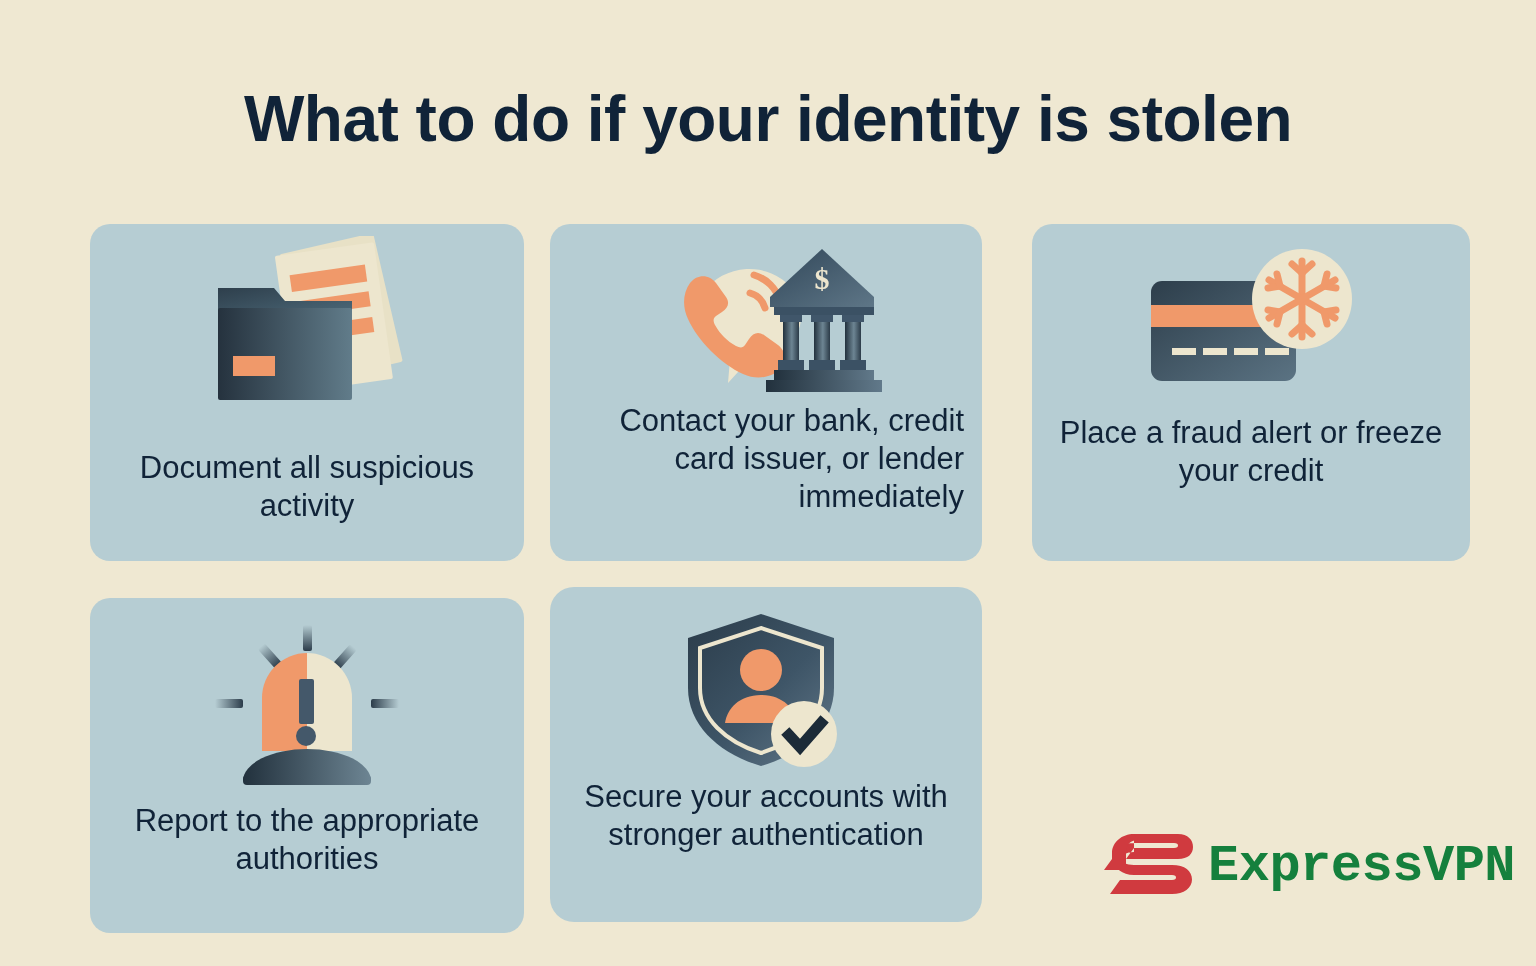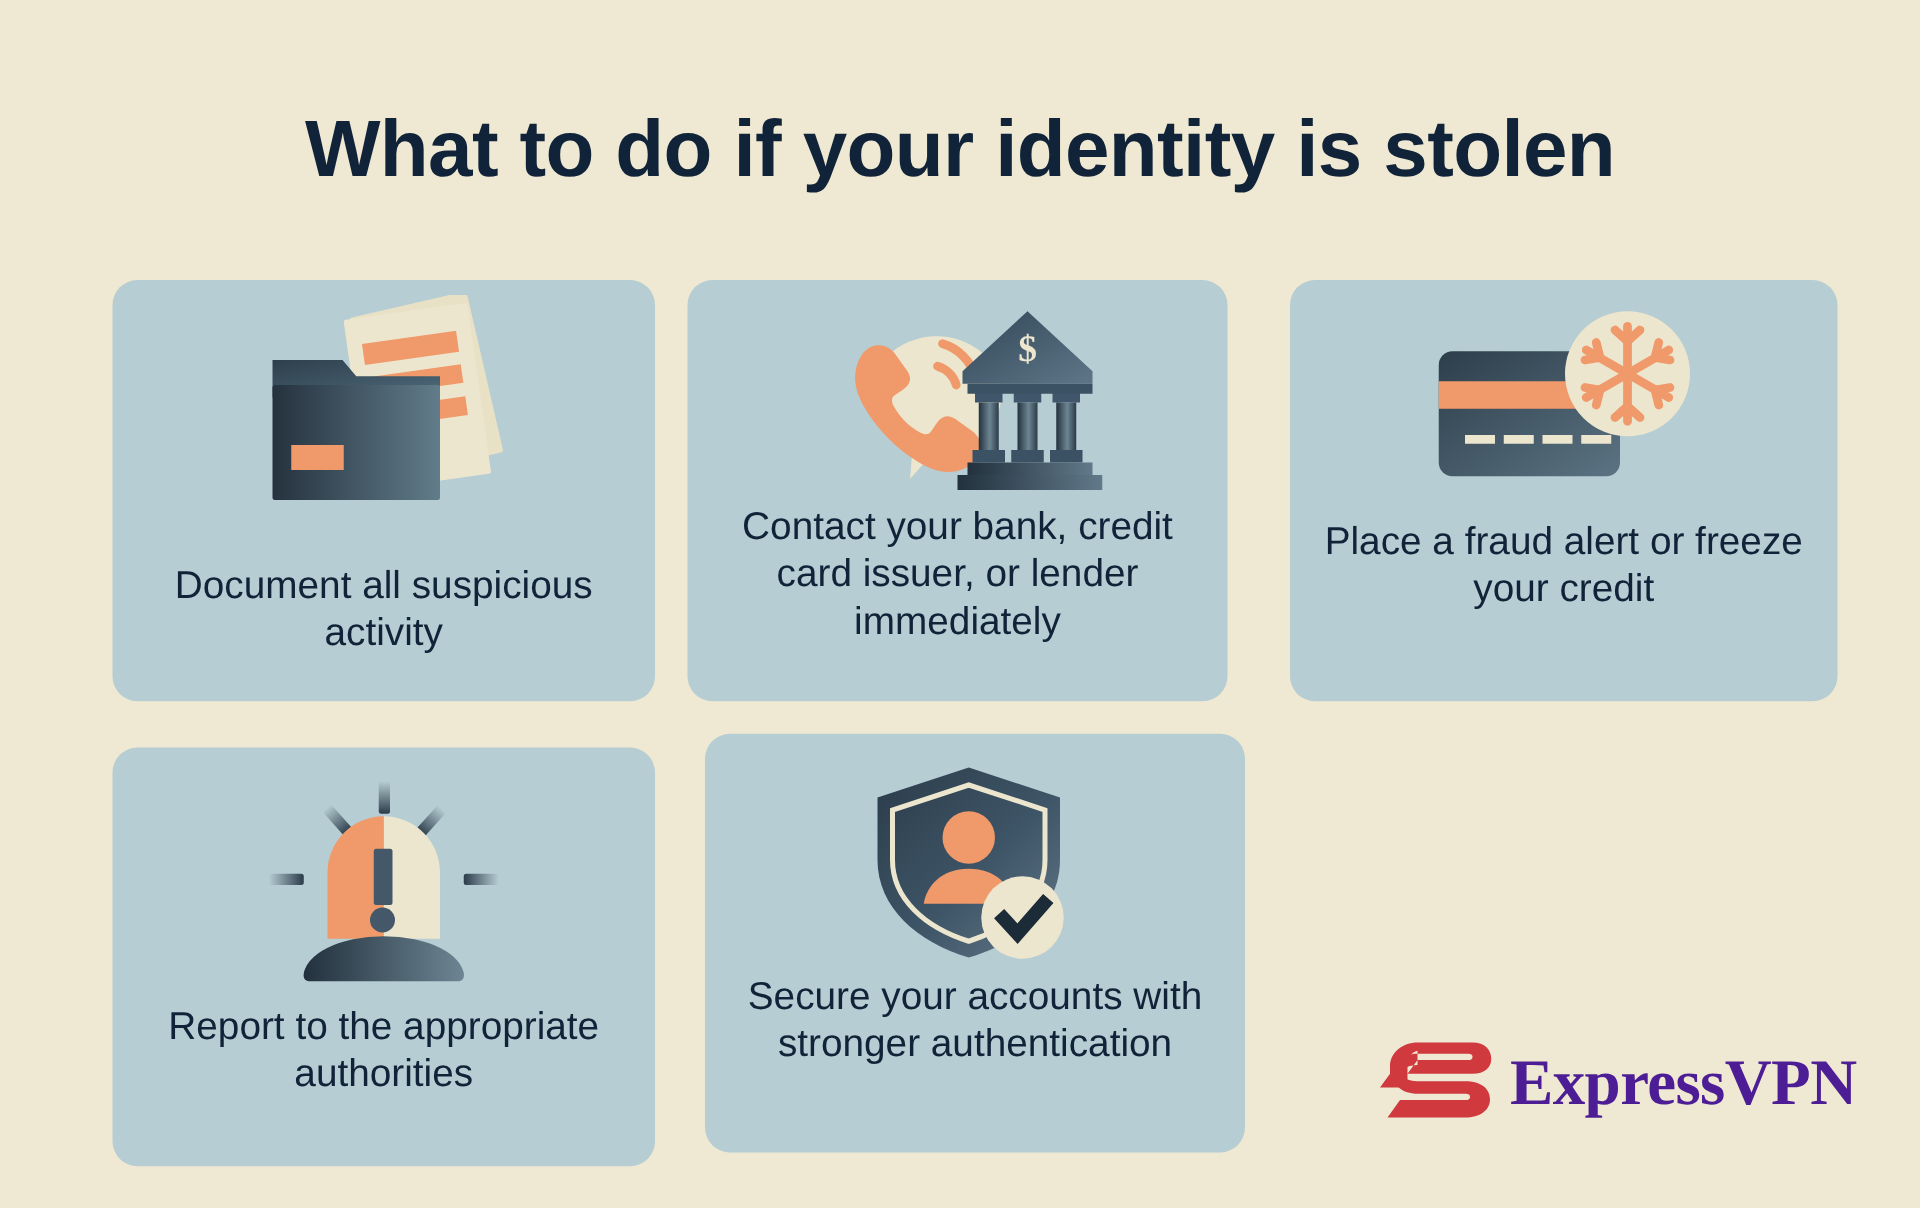--- a/index.html
+++ b/index.html
@@ -24,52 +24,52 @@
     position:absolute;
     background:#B6CDD3;
     border-radius:20px;
     display:flex; flex-direction:column;
     align-items:center; justify-content:flex-start;
   }
   .card-1 { left:0px;   top:0px;   width:434px; height:337px;gap:25px; }
   .card-2 { left:460px; top:0px;   width:432px; height:337px; }
   .card-3 { left:922px; top:0px;   width:438px; height:337px;margin-left:20px; }
   .card-4 { left:0px;   top:374px; width:434px; height:335px; }
-  .card-5 { left:474px; top:363px; width:432px; height:335px; }
+  .card-5 { left:460px; top:363px; width:432px; height:335px;border-radius:24px; }
 
   .icon-wrap {
     display:flex; align-items:center; justify-content:center;
     width:100%;
   }
   .card-1 .icon-wrap { height:200px; padding-top:8px; }
   .card-2 .icon-wrap { height:180px; padding-top:6px; }
   .card-3 .icon-wrap { height:190px; padding-top:6px; }
   .card-4 .icon-wrap { height:190px; padding-top:24px; }
   .card-5 .icon-wrap { height:185px; padding-top:22px; }
 
   .card-text {
     color:#102338;
     font-size:31px;
     line-height:1.22;
     text-align:center;
     padding:0 18px;
     font-weight:400;
   }
-  .card-2 .card-text { margin-top:-2px; }
+  .card-2 .card-text { margin-top:-2px;text-align:right; }
   .card-4 .card-text { margin-top:14px; }
   .card-5 .card-text { margin-top:6px; }
 
   .logo {
     position:absolute; left:1104px; top:832px;
     display:flex; align-items:center; gap:14px;
   }
   .logo-text {
-    font-family:Liberation Serif, serif;
+    font-family:Liberation Mono, monospace;
     font-size:52px; font-weight:bold;
-    color:#4c1d95; letter-spacing:-0.5px;
+    color:#15803d; letter-spacing:-0.5px;
   }
 </style>
 </head>
 <body>
 
 <div class="page">
 
   <div class="title">What to do if your identity is stolen</div>
 
   <div class="grid">

